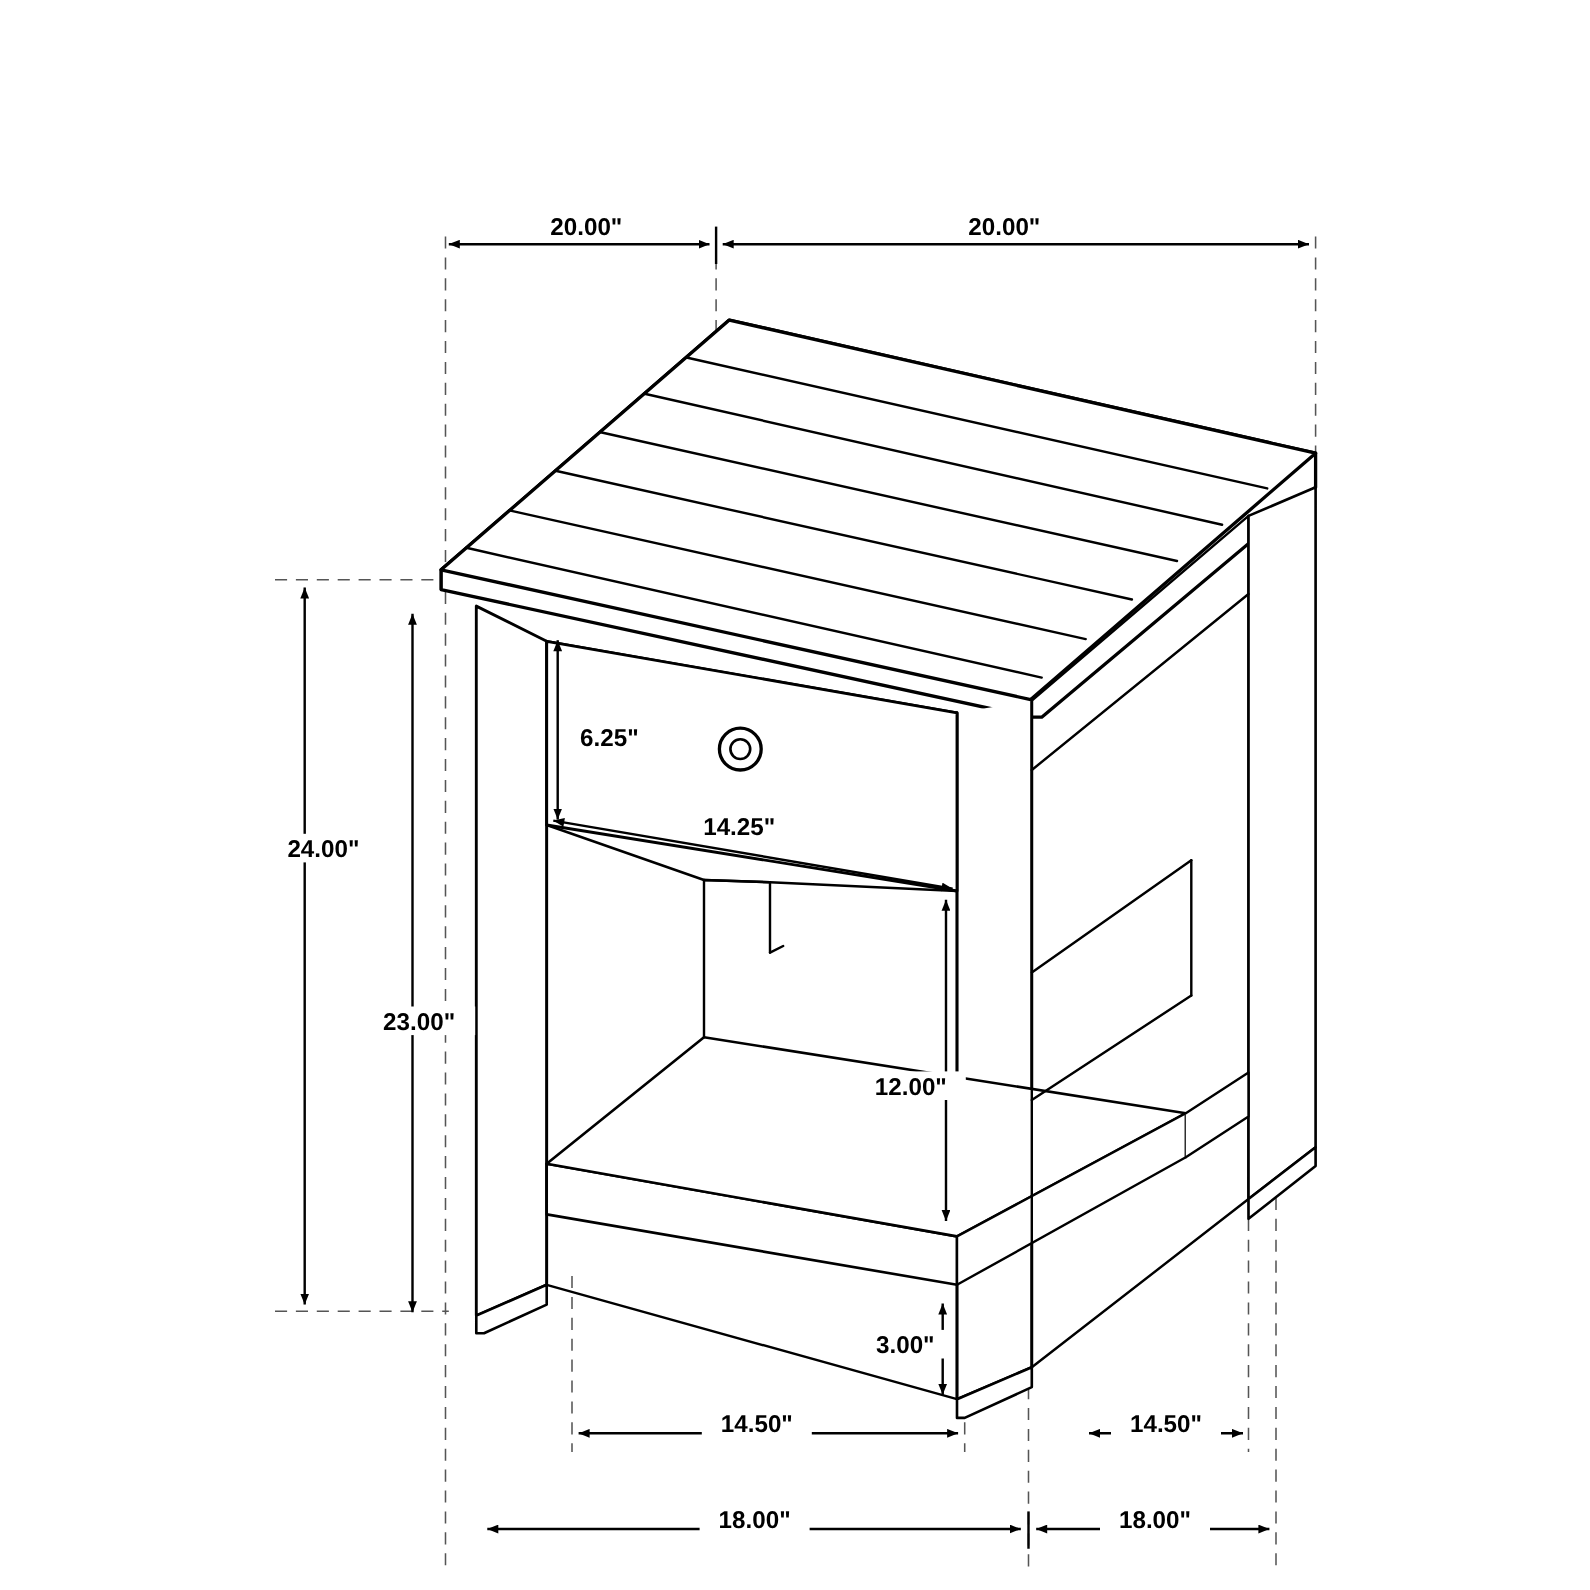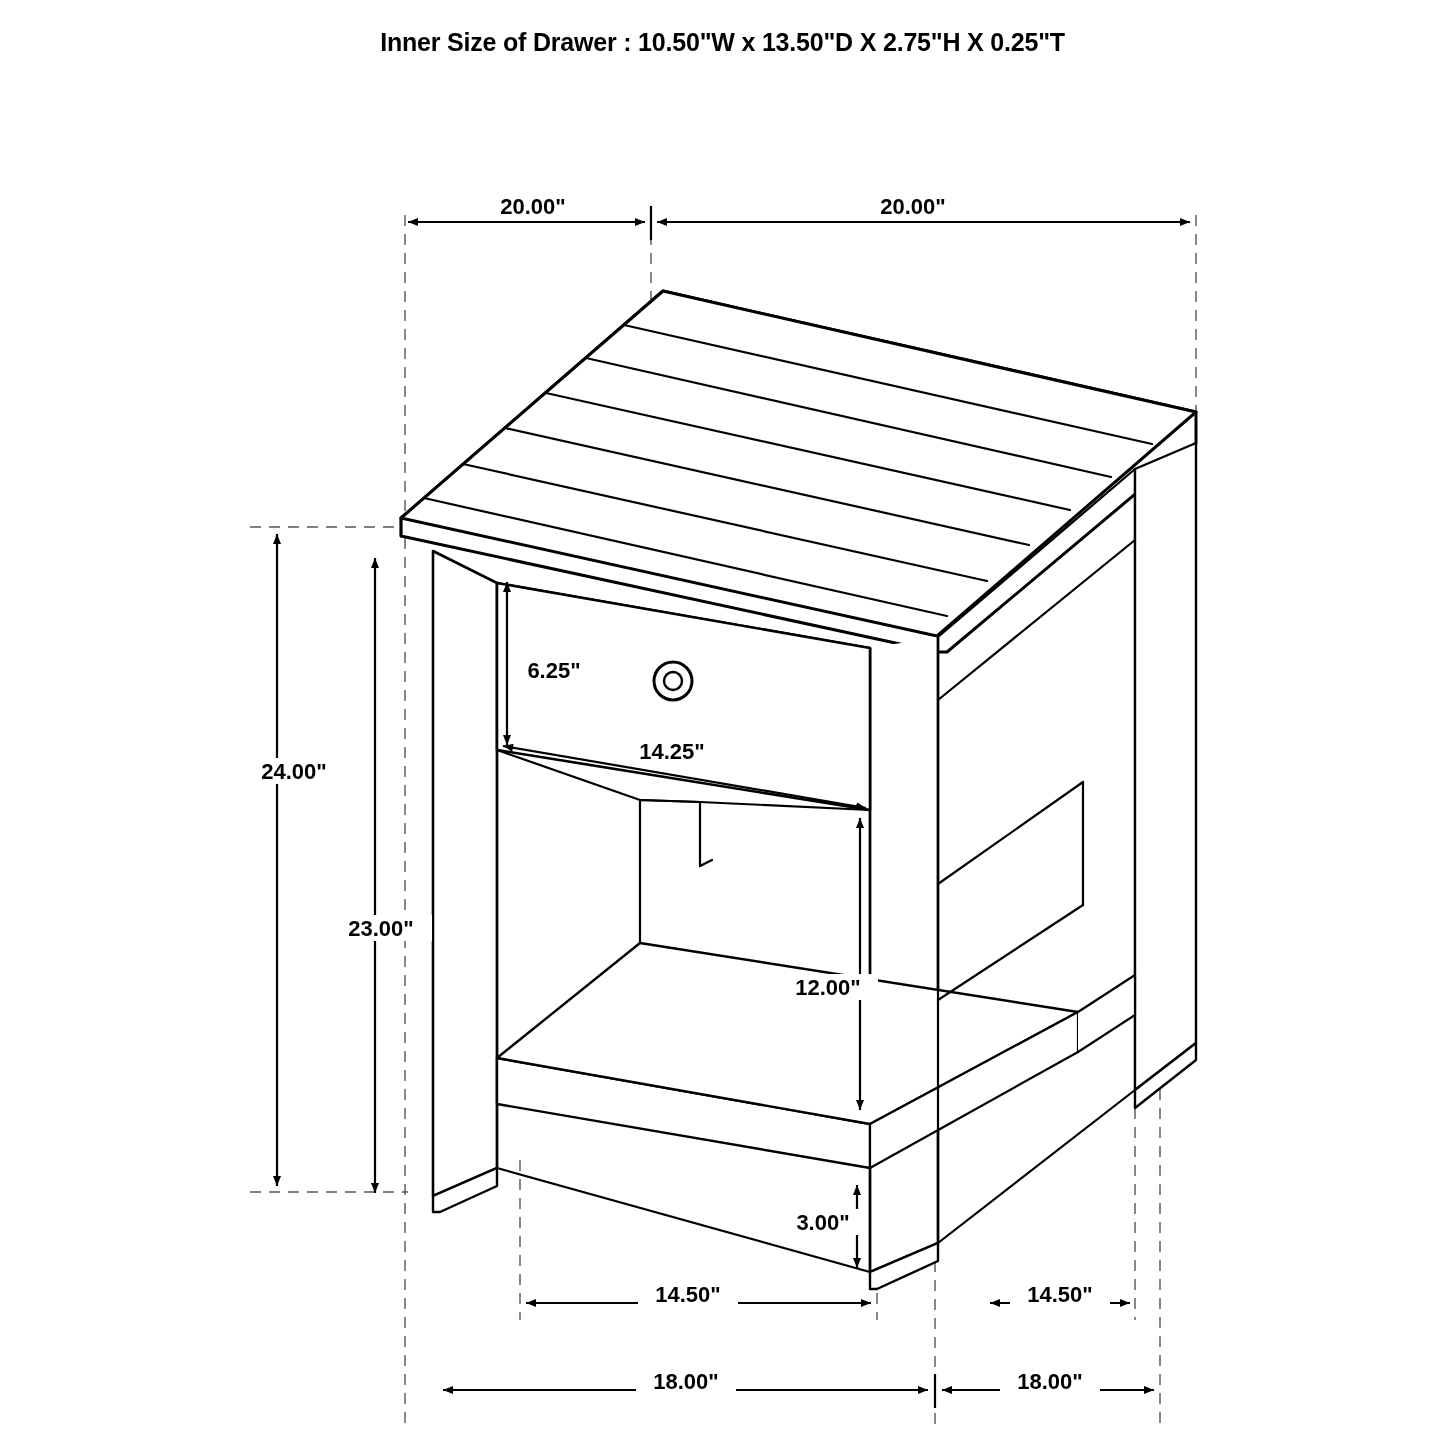--- a/index.html
+++ b/index.html
@@ -36,21 +36,20 @@
     font-size: 22px;
     font-weight: bold;
     fill: #000000;
   }
 </style>
 </head>
 <body>
 
 <div id="page">
 
-  <div id="title">Inner Size of Drawer : 10.50"W x 13.50"D X 2.75"H X 0.25"T</div>
 
   <svg width="1445" height="1445" viewBox="0 0 1445 1445">
     <defs>
       <marker id="arrEnd" markerWidth="12" markerHeight="12" refX="10" refY="4" orient="auto" markerUnits="userSpaceOnUse">
         <path d="M0,0 L10,4 L0,8 z" fill="#000"></path>
       </marker>
       <marker id="arrStart" markerWidth="12" markerHeight="12" refX="0" refY="4" orient="auto" markerUnits="userSpaceOnUse">
         <path d="M10,0 L0,4 L10,8 z" fill="#000"></path>
       </marker>
     </defs>

